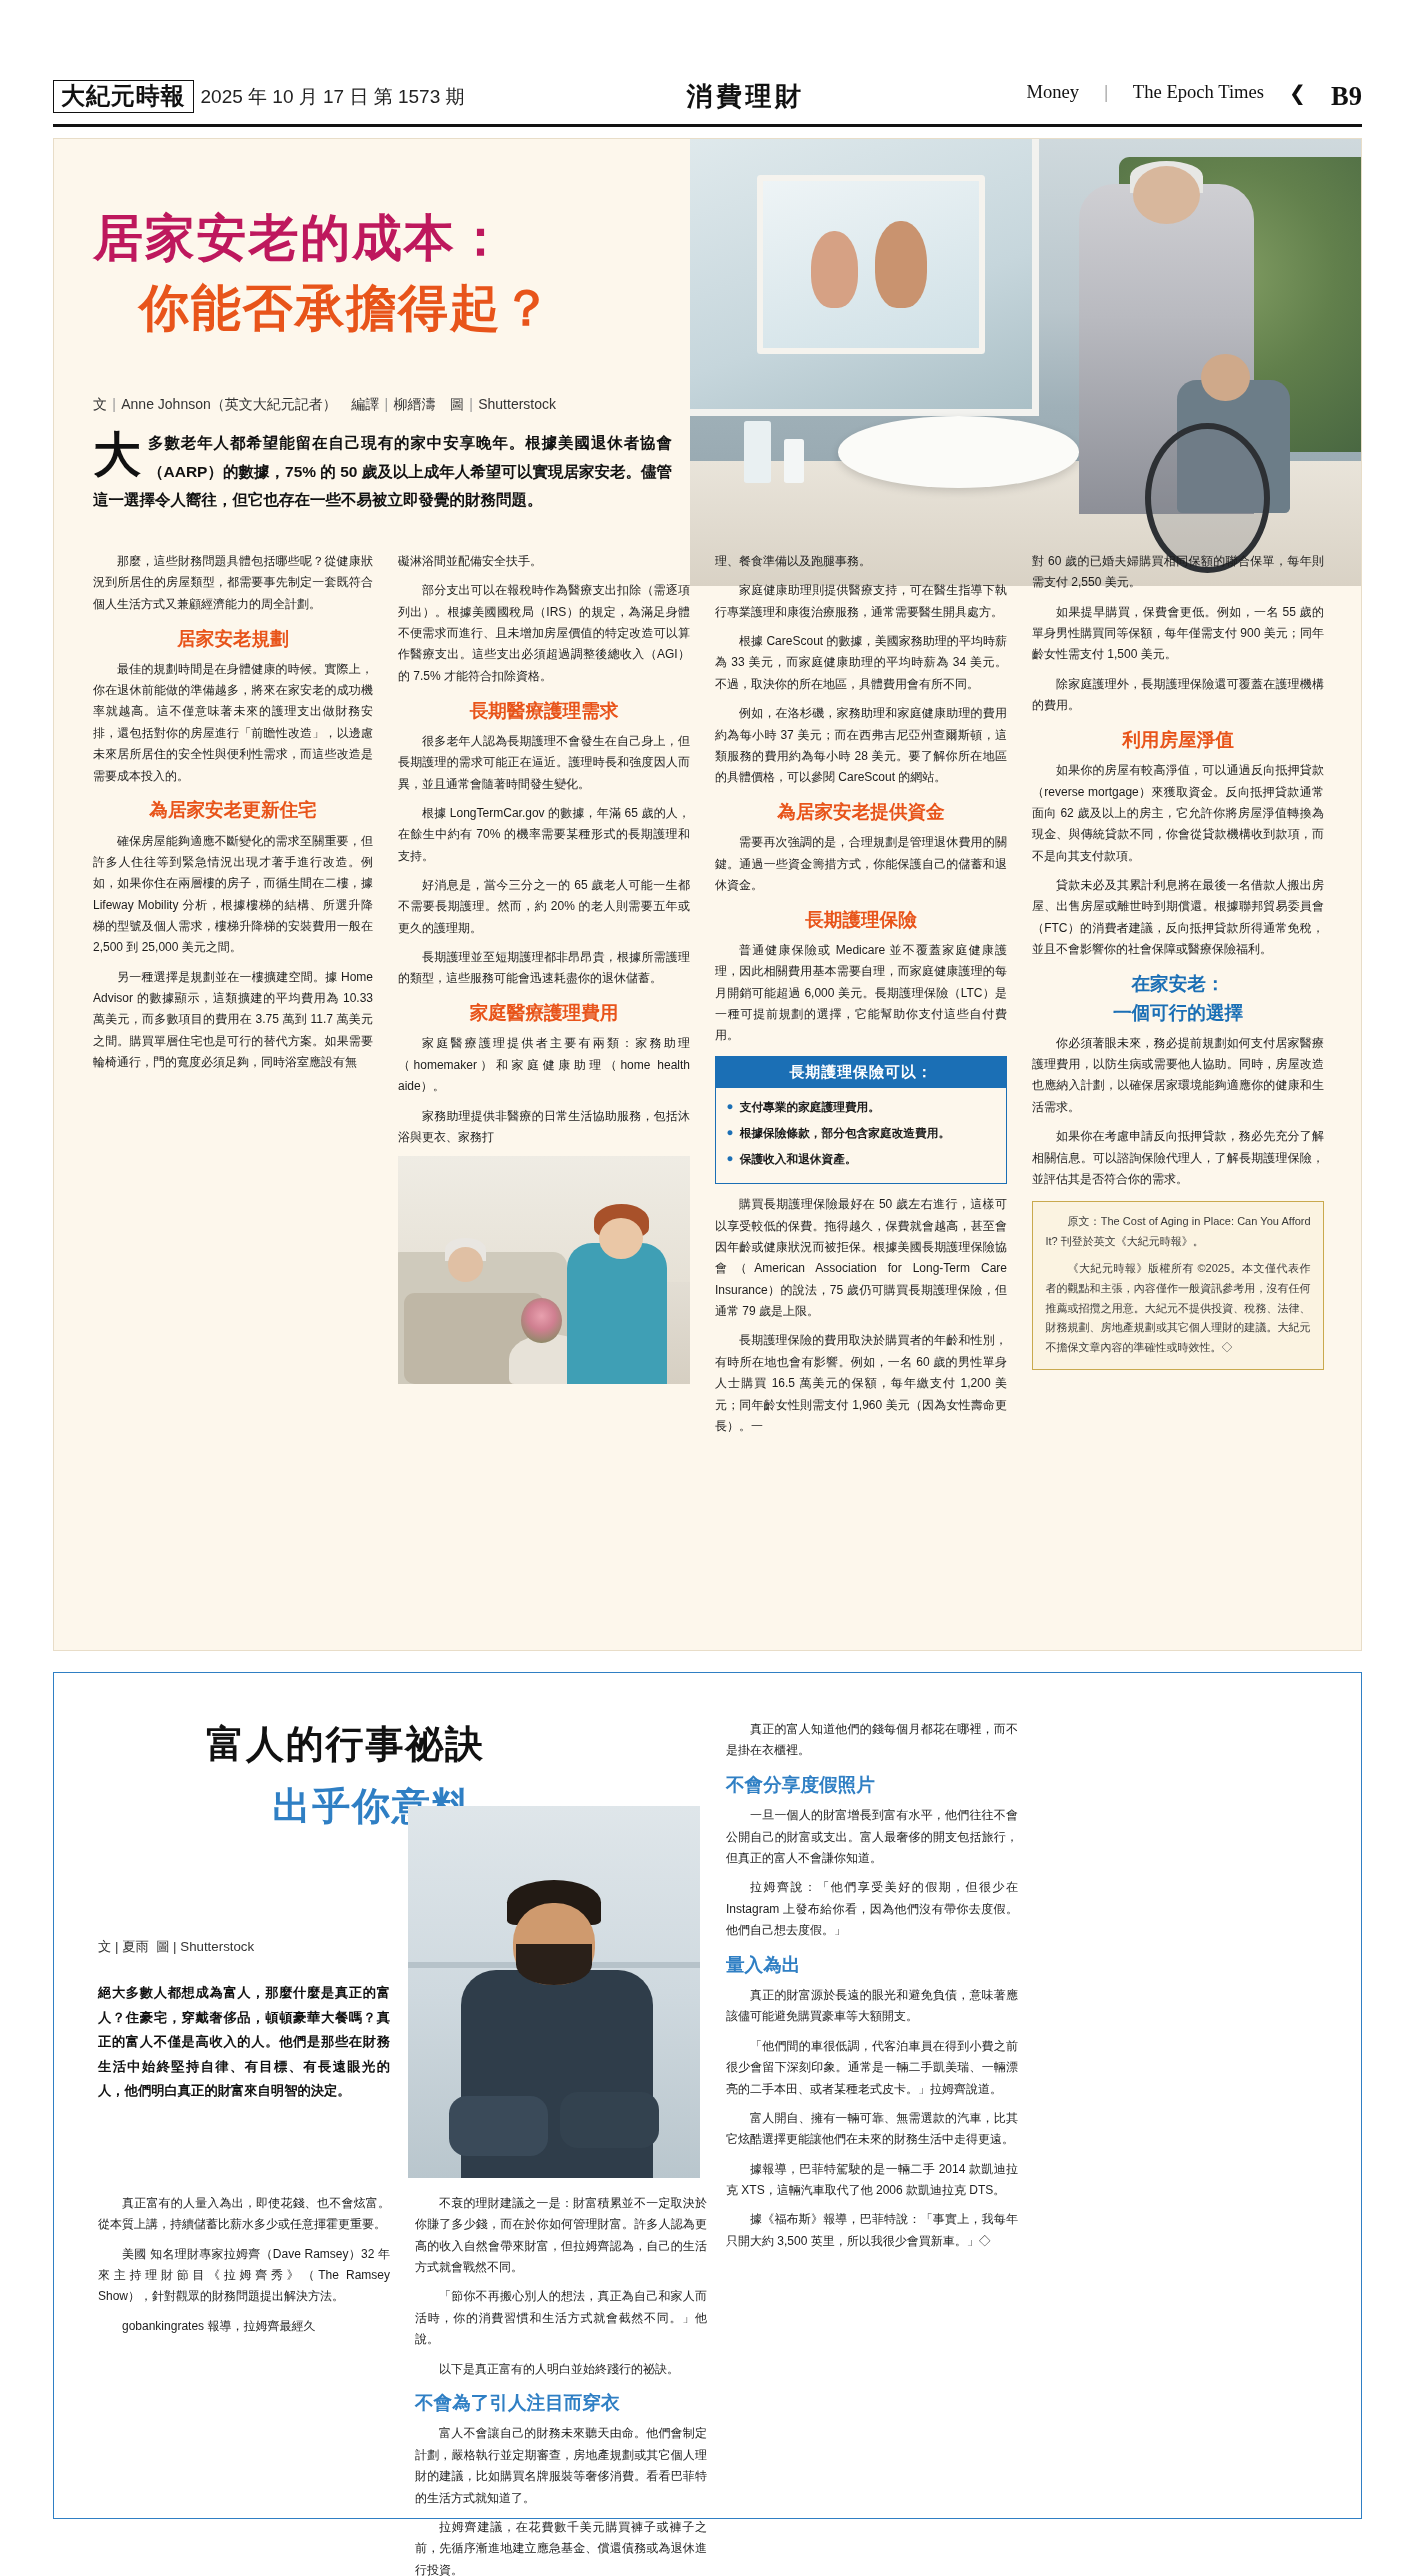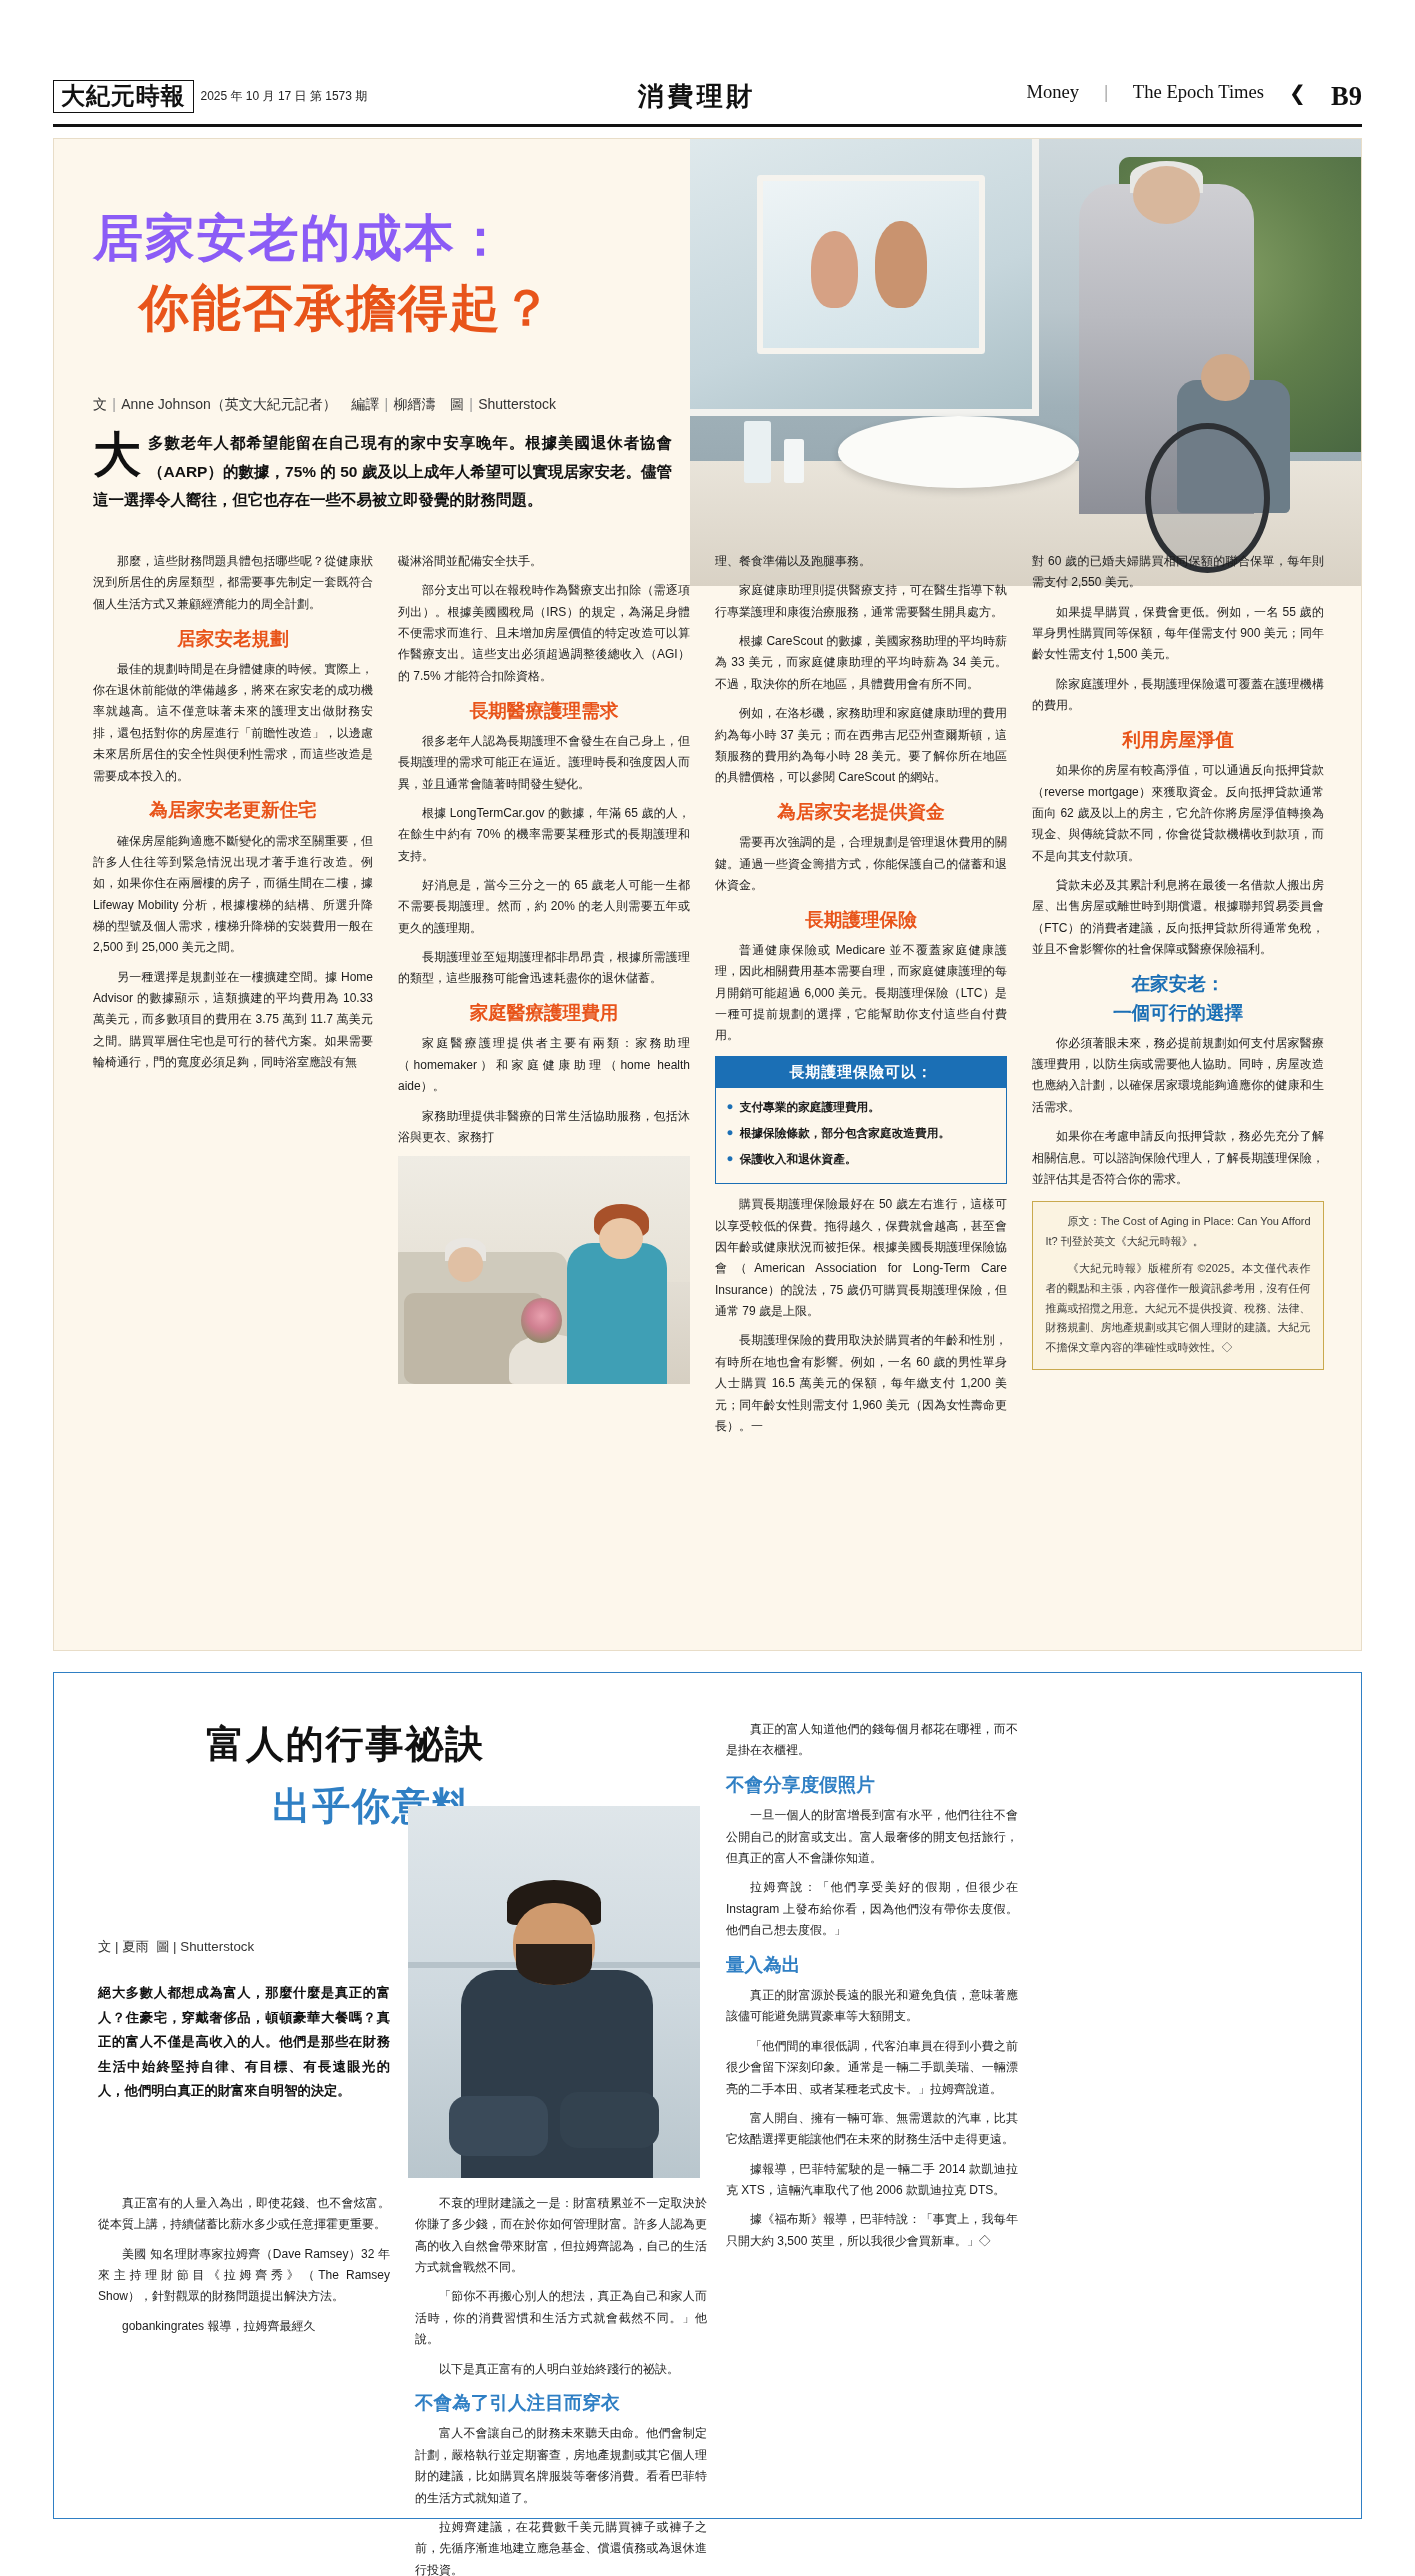--- a/index.html
+++ b/index.html
@@ -36,21 +36,21 @@
     font-weight: bold;
     font-size: 24px;
     letter-spacing: 0.9px;
     color: #111;
     border: 1.8px solid #111;
     padding: 2.7px 7px 3.5px 7px;
     line-height: 1;
     white-space: nowrap;
   }
   .mh-date {
-    font-size: 12px; color: #222; white-space: nowrap;
+    font-size: 19px; color: #222; white-space: nowrap;
     font-family: "Liberation Sans", sans-serif;
   }
   .mh-center {
     flex: 1 1 auto;
     text-align: center;
     font-family: "Liberation Serif", serif;
     font-weight: bold;
     font-size: 26px;
     letter-spacing: 3.5px;
     color: #111;
@@ -173,21 +173,21 @@
   }
 
   .a1-headline {
     position:absolute; left: 39px; top: 69px; width: 566px;
   }
   .a1-title-1 {
     font-family:"Liberation Serif", serif;
     font-weight: bold;
     font-size: 50px;
     letter-spacing: 1.8px;
-    color:#8b5cf6;
+    color:#be185d;
     line-height: 1.22;
   }
   .a1-title-2 {
     font-family:"Liberation Serif", serif;
     font-weight: bold;
     font-size: 50px;
     letter-spacing: 1.8px;
     color:#e8541a;
     line-height: 1.22;
     margin-top: 8.8px;

